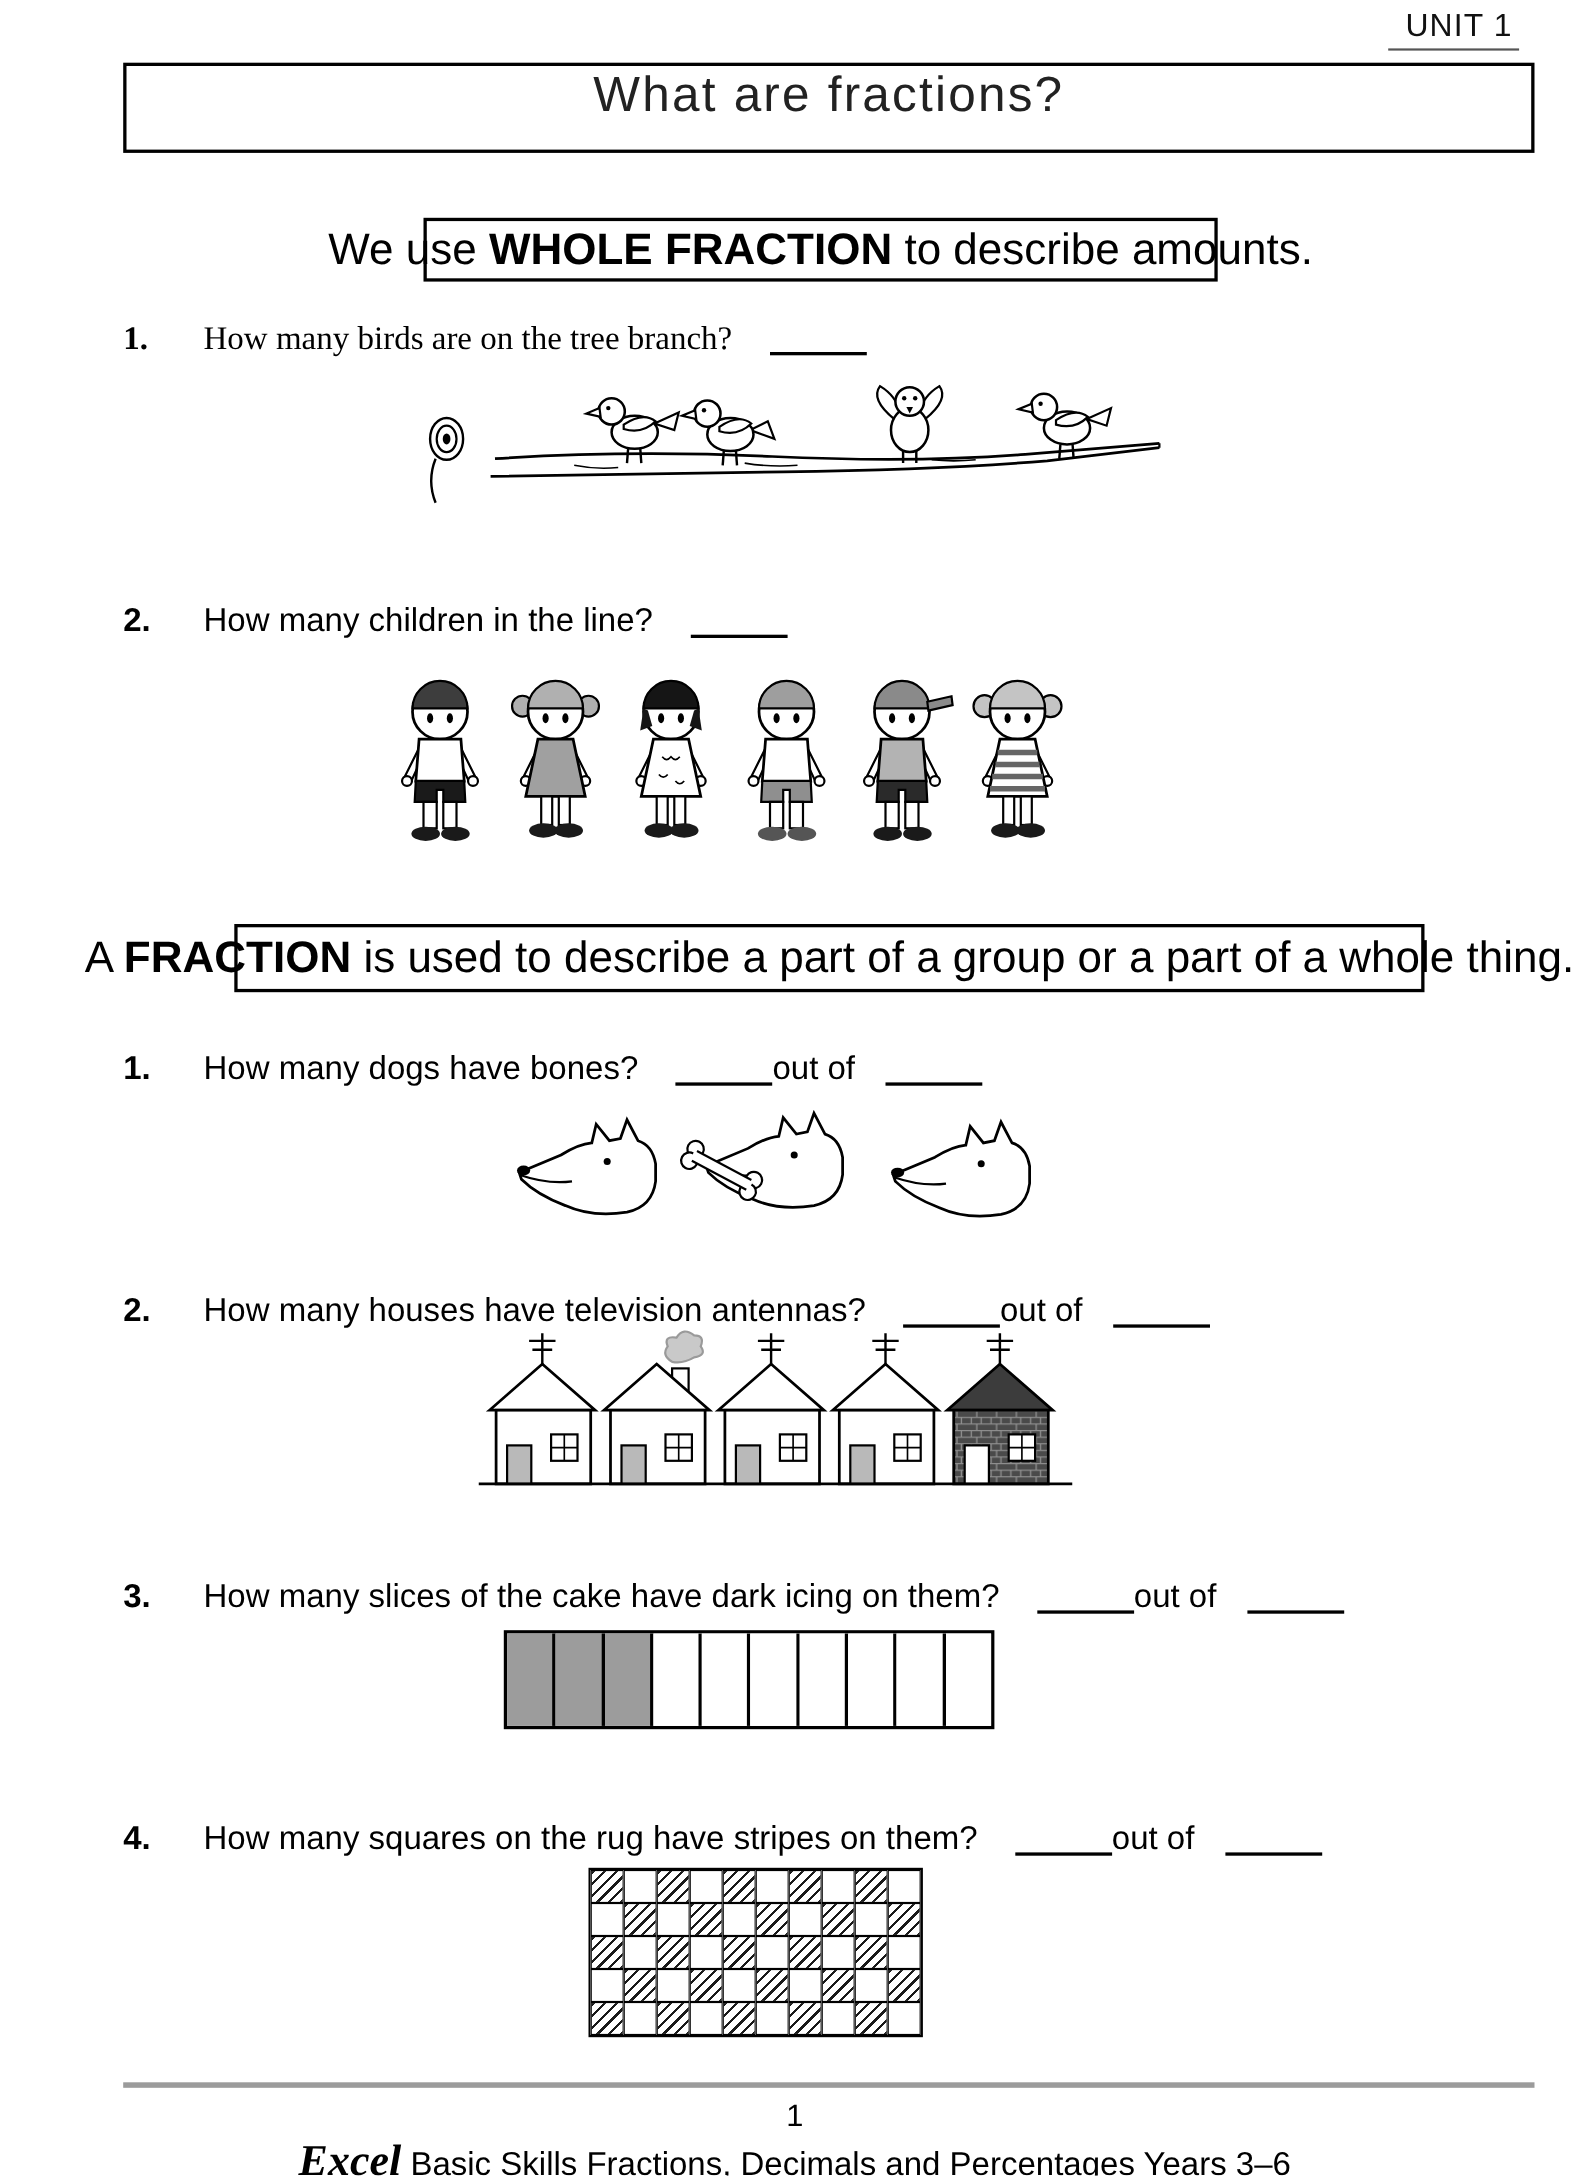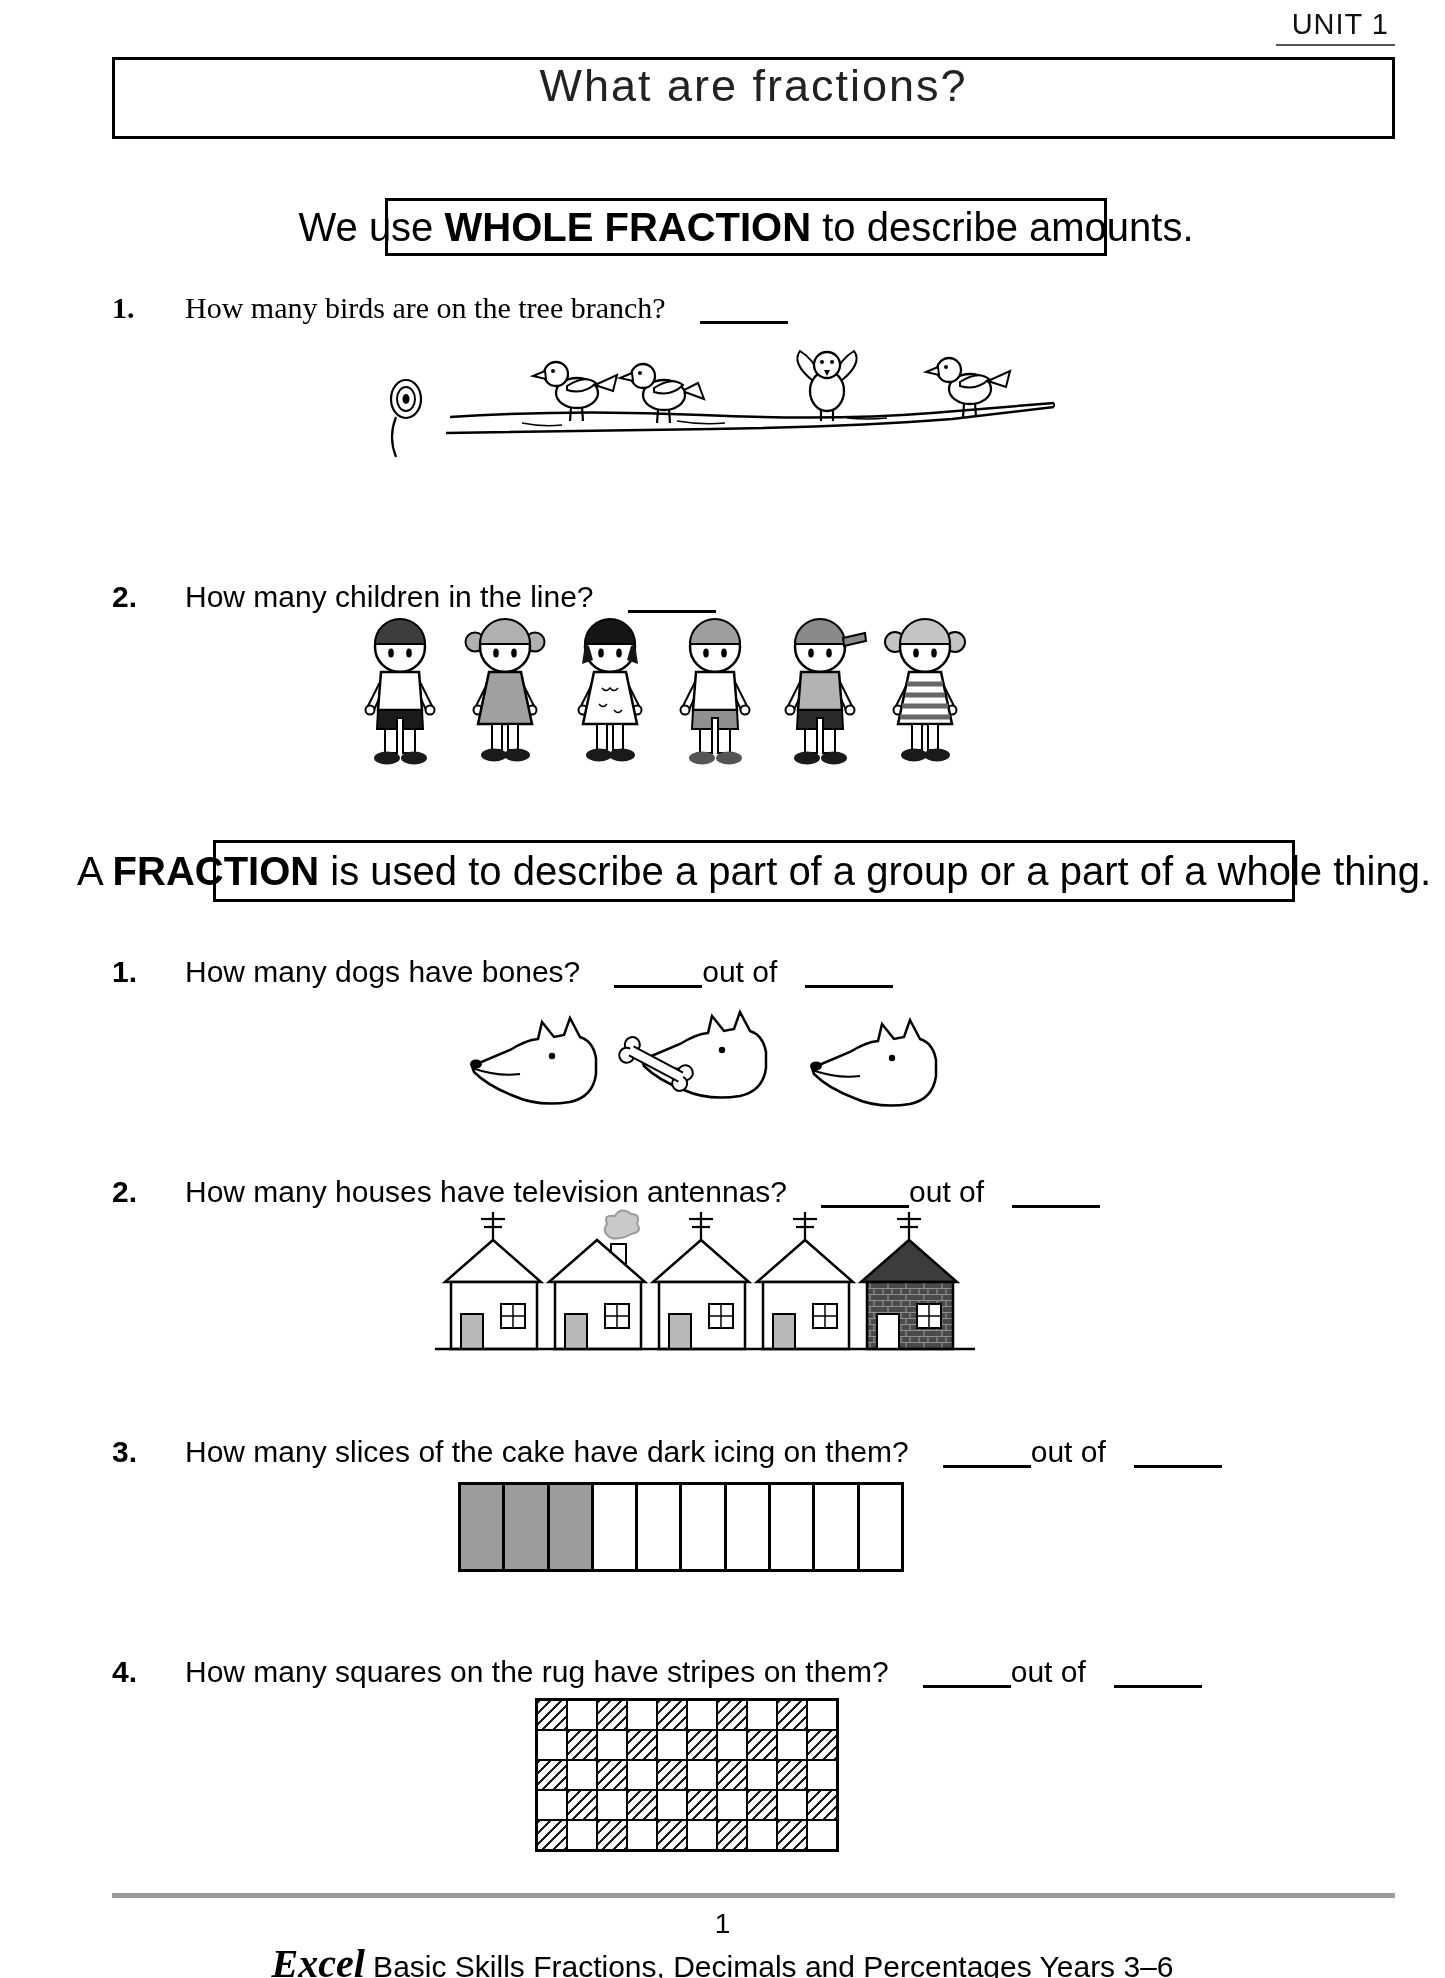--- a/index.html
+++ b/index.html
@@ -2,36 +2,36 @@
 <html><head>
 <meta charset="utf-8">
 <style>
   * { margin:0; padding:0; box-sizing:border-box; }
   html,body { background:#fff; }
   .page {
     position:relative; width:1445px; height:1978px; background:#fff;
     font-family:"Liberation Sans", sans-serif; color:#000; overflow:hidden;
   }
   .unit-label{
-    position:absolute; top:8px; right:50px; font-size:29px; color:#111;
+    position:absolute; top:8px; right:64px; font-size:29px; color:#111;
     padding:0 6px 3px 16px; border-bottom:2px solid #555; letter-spacing:1px;
   }
   .title-box{
     position:absolute; left:112px; top:57px; width:1283px; height:82px;
     border:3px solid #000; display:flex; justify-content:center;
   }
   .title-box .title{ font-size:45px; letter-spacing:2px; color:#222; }
   .banner{
     position:absolute; border:3px solid #000; font-size:40px;
     display:flex; align-items:center; justify-content:center; white-space:pre;
   }
   .banner-whole{ left:385px; top:198px; width:722px; height:58px; }
   .banner-fraction{ left:213px; top:840px; width:1082px; height:62px; }
   .q-row{ position:absolute; left:112px; font-size:30px; line-height:40px; white-space:nowrap; }
-  .pos-w1{ top:288px;font-family:Liberation Serif, serif; } .pos-w2{ top:545px;margin-top:32px; }
+  .pos-w1{ top:288px;font-family:Liberation Serif, serif; } .pos-w2{ top:545px; }
   .pos-f1{ top:952px; } .pos-f2{ top:1172px; } .pos-f3{ top:1432px; } .pos-f4{ top:1652px; }
   .q-num{ display:inline-block; width:73px; font-weight:bold; }
   .blank{
     display:inline-block; width:88px; height:6px;
     border-bottom:3px solid #000; vertical-align:-6px; margin-left:34px;
   }
   .out-of{ }
   .out-of + .blank{ margin-left:28px; }
   .ill{ position:absolute; }
   .ill-birds{ left:372px; top:325px; }

